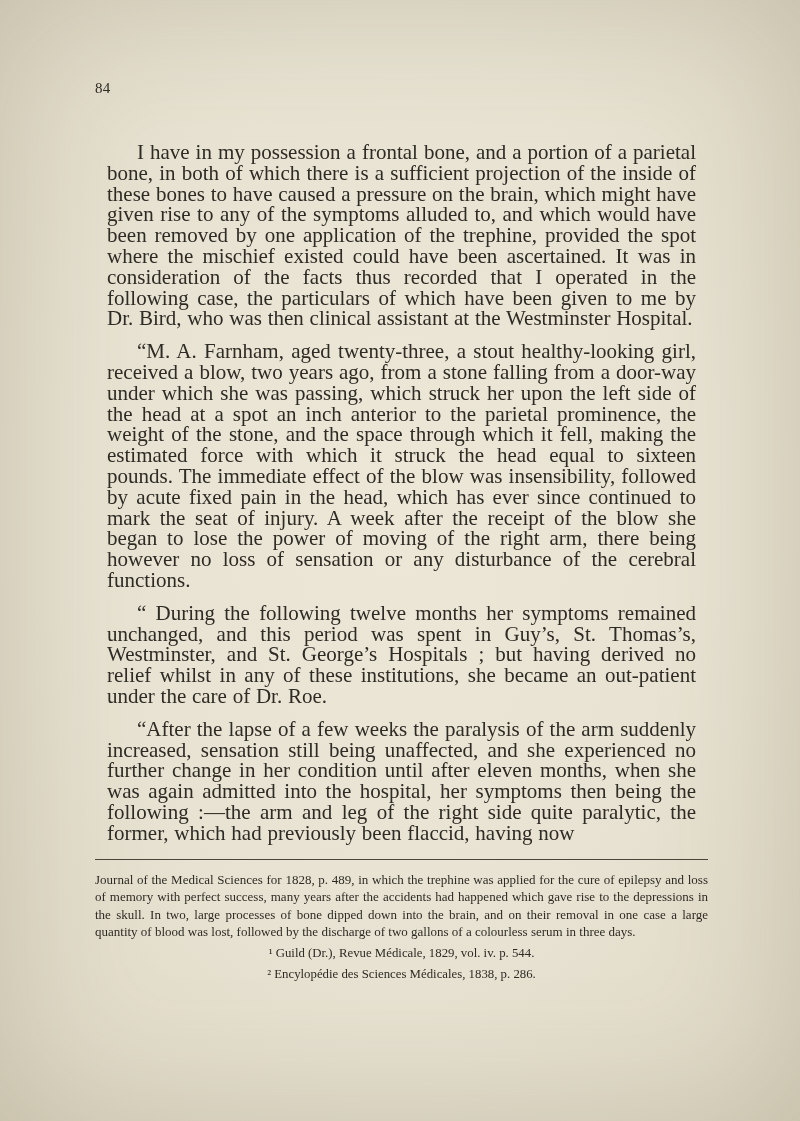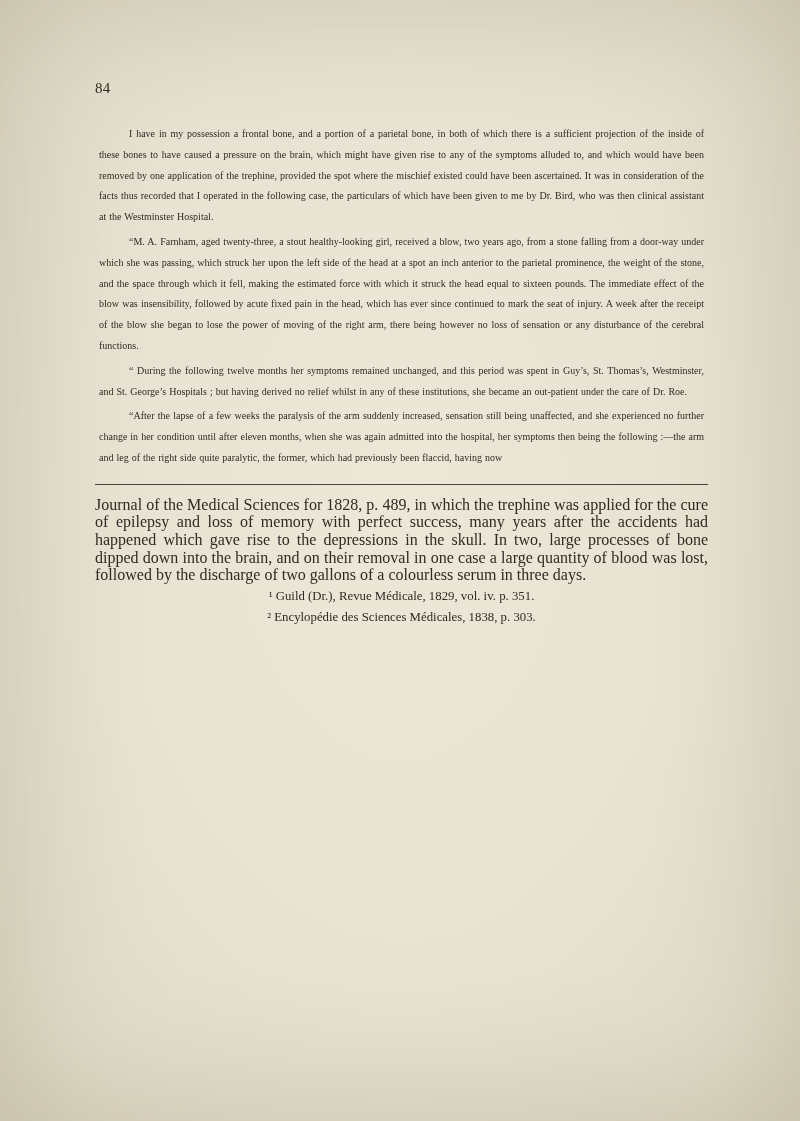--- a/index.html
+++ b/index.html
@@ -25,43 +25,43 @@
     position: absolute;
     left: 95px;
     top: 80px;
     width: 613px;
   }
   .running-head {
     display: flex;
     align-items: center;
     font-size: 15px;
     letter-spacing: 0.35px;
-    margin-bottom: 27px;
+    margin-bottom: 45px;
     white-space: nowrap;
   }
   .page-num {
     margin-right: 22px;
   }
   .body-para {
-    font-size: 10px;
+    font-size: 21px;
     line-height: 20.8px;
     text-align: justify;
     text-indent: 30px;
-    margin: 4px;
+    margin: 12px;
     word-spacing: 0.5px;
   }
   .footnote-rule {
     border: none;
     border-top: 1px solid #4a453c;
     width: 100%;
     margin: 15px 0 11px 0;
     height: 0;
   }
   .footnote-para {
-    font-size: 16px;
+    font-size: 13px;
     line-height: 17.6px;
     text-align: justify;
     margin: 0;
   }
   .fn-indent {
     text-indent: 16px;
   }
   .ref-line {
     font-size: 12.8px;
     line-height: 17.6px;
@@ -84,17 +84,17 @@
 
     <p class="body-para">I have in my possession a frontal bone, and a portion of a parietal bone, in both of which there is a sufficient projection of the inside of these bones to have caused a pressure on the brain, which might have given rise to any of the symptoms alluded to, and which would have been removed by one application of the trephine, provided the spot where the mischief existed could have been ascertained. It was in consideration of the facts thus recorded that I operated in the following case, the particulars of which have been given to me by Dr. Bird, who was then clinical assistant at the Westminster Hospital.</p>
     <p class="body-para">“M. A. Farnham, aged twenty-three, a stout healthy-looking girl, received a blow, two years ago, from a stone falling from a door-way under which she was passing, which struck her upon the left side of the head at a spot an inch anterior to the parietal prominence, the weight of the stone, and the space through which it fell, making the estimated force with which it struck the head equal to sixteen pounds. The immediate effect of the blow was insensibility, followed by acute fixed pain in the head, which has ever since continued to mark the seat of injury. A week after the receipt of the blow she began to lose the power of moving of the right arm, there being however no loss of sensation or any disturbance of the cerebral functions.</p>
     <p class="body-para">“ During the following twelve months her symptoms remained unchanged, and this period was spent in Guy’s, St. Thomas’s, Westminster, and St. George’s Hospitals ; but having derived no relief whilst in any of these institutions, she became an out-patient under the care of Dr. Roe.</p>
     <p class="body-para">“After the lapse of a few weeks the paralysis of the arm suddenly increased, sensation still being unaffected, and she experienced no further change in her condition until after eleven months, when she was again admitted into the hospital, her symptoms then being the following :—the arm and leg of the right side quite paralytic, the former, which had previously been flaccid, having now</p>
 
     <div class="footnote-rule"></div>
 
     <p class="footnote-para">Journal of the Medical Sciences for 1828, p. 489, in which the trephine was applied for the cure of epilepsy and loss of memory with perfect success, many years after the accidents had happened which gave rise to the depressions in the skull. In two, large processes of bone dipped down into the brain, and on their removal in one case a large quantity of blood was lost, followed by the discharge of two gallons of a colourless serum in three days.</p>
 
-    <p class="ref-line">¹ Guild (Dr.), Revue Médicale, 1829, vol. iv. p. 351.</p>
-    <p class="ref-line">² Encylopédie des Sciences Médicales, 1838, p. 303.</p>
+    <p class="ref-line">¹ Guild (Dr.), Revue Médicale, 1829, vol. iv. p. 544.</p>
+    <p class="ref-line">² Encylopédie des Sciences Médicales, 1838, p. 286.</p>
 
   </div>
 </div>
 
 </body></html>

